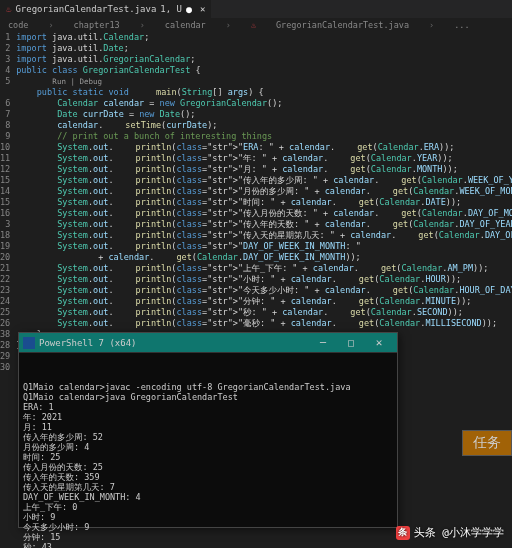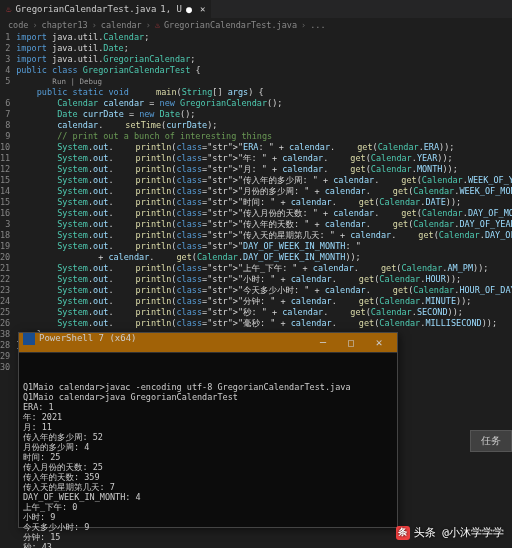--- a/index.html
+++ b/index.html
@@ -30,21 +30,21 @@
     font-size: 9px;
   }
   .tab .dot { color: #fff; font-size: 10px; }
   .tab .close { color: #ccc; font-size: 9px; margin-left: 4px; }
   .breadcrumb {
     background: #1e1e1e;
     height: 14px;
     display: flex;
     align-items: center;
     padding: 0 8px;
-    gap: 4px;
+    gap: 20px;
     font-size: 8.5px;
     color: #888;
   }
   .breadcrumb .sep { color: #666; }
   .editor {
     display: flex;
   }
   .gutter {
     width: 24px;
     text-align: right;
@@ -76,22 +76,23 @@
     top: 332px;
     left: 18px;
     width: 380px;
     height: 196px;
     background: #0c0c0c;
     border: 1px solid #444;
     box-shadow: 2px 2px 8px rgba(0,0,0,0.5);
   }
   .term-title {
     height: 20px;
-    background: #a16207;
-    display: flex;
+    background: #0f766e;
+    display: flex;
+    align-items: center;
     color: #ccc;
     font-size: 9px;
     padding: 0 4px;
     border-bottom: 1px solid #333;
   }
   .term-title .icon {
     width: 12px; height: 12px;
     background: #1a4d8f;
     margin-right: 4px;
   }
@@ -112,24 +113,24 @@
     font-size: 8.5px;
     line-height: 10px;
     font-family: Consolas, monospace;
     white-space: pre;
     margin-top: 27px;
   }
   .task-btn {
     position: absolute;
     right: 0;
     top: 430px;
-    background: #404040;
+    background: #a16207;
     color: #ccc;
     padding: 3px 10px;
-    font-size: 10px;
+    font-size: 14px;
     border: 1px solid #555;
   }
   .watermark {
     position: absolute;
     bottom: 8px;
     right: 8px;
     color: #fff;
     font-size: 11px;
     display: flex;
     align-items: center;

